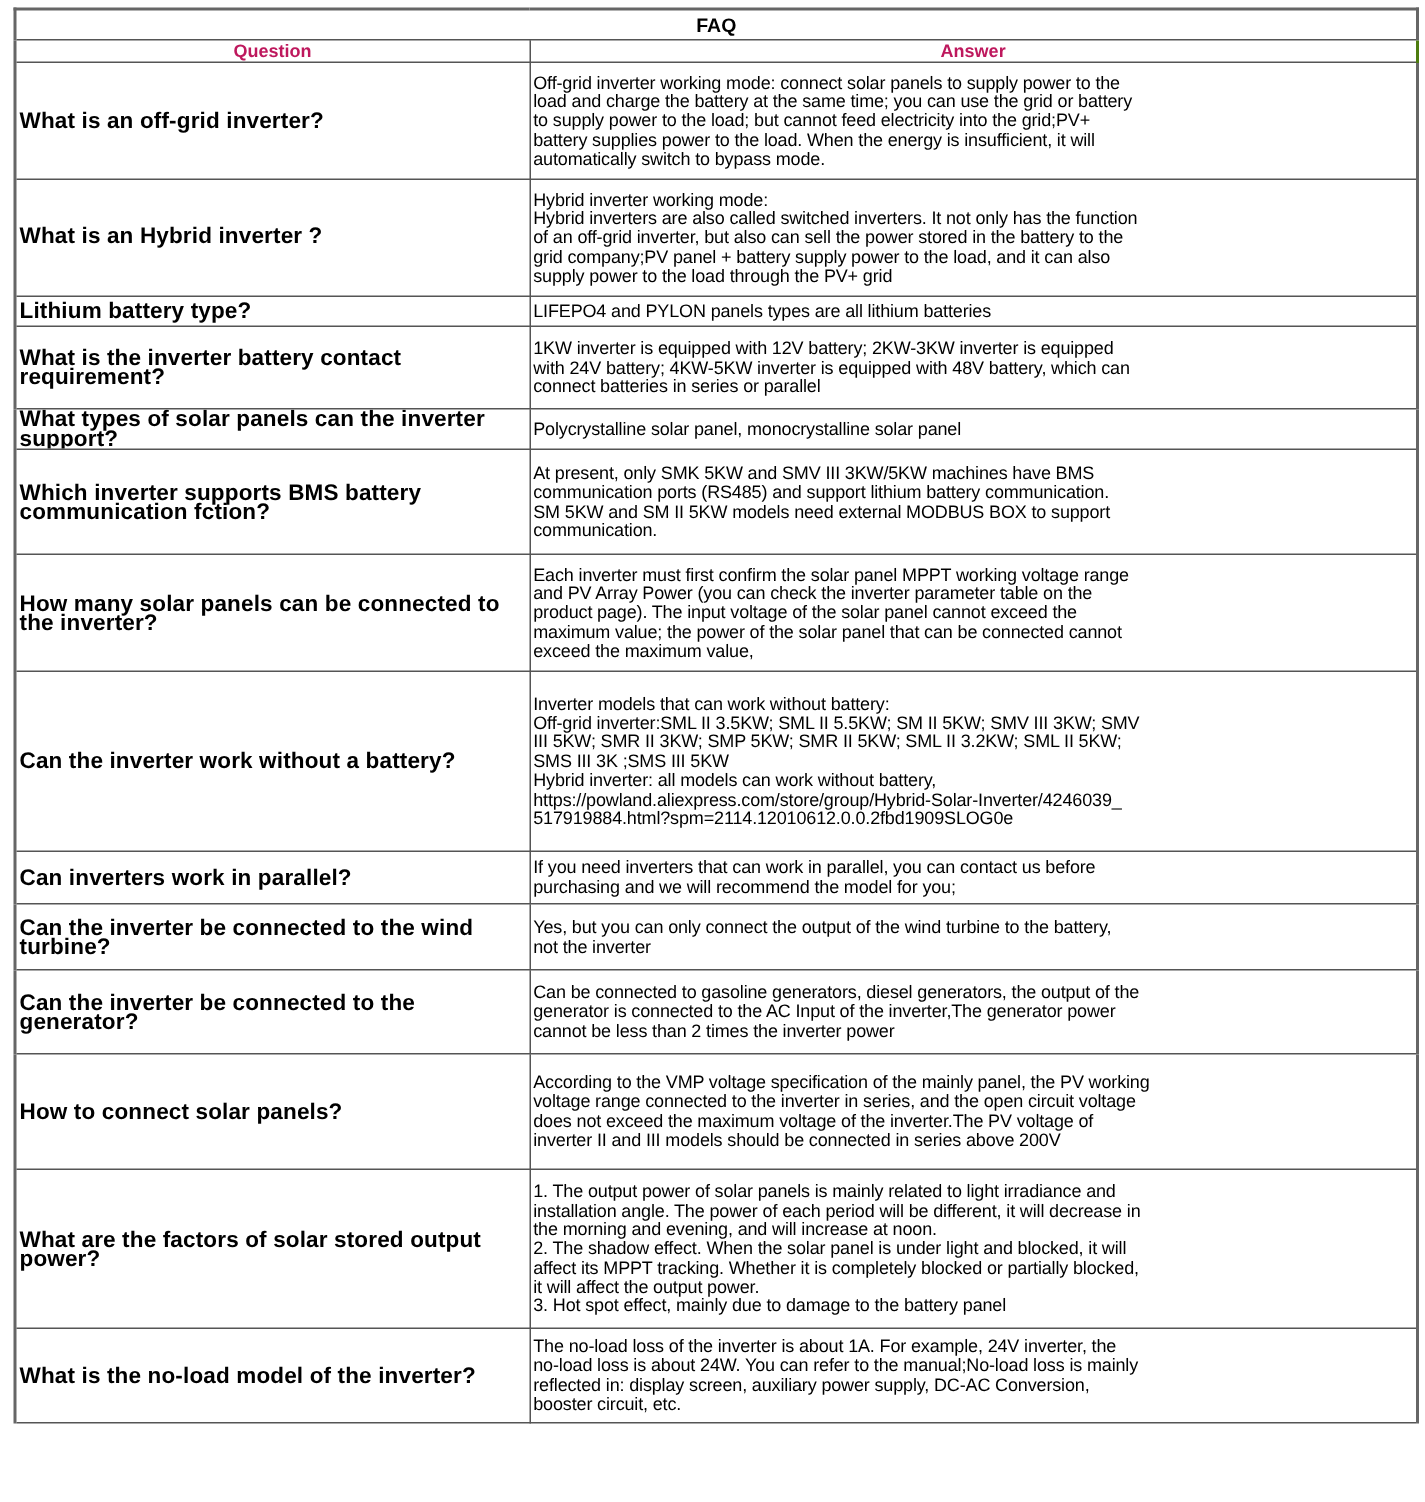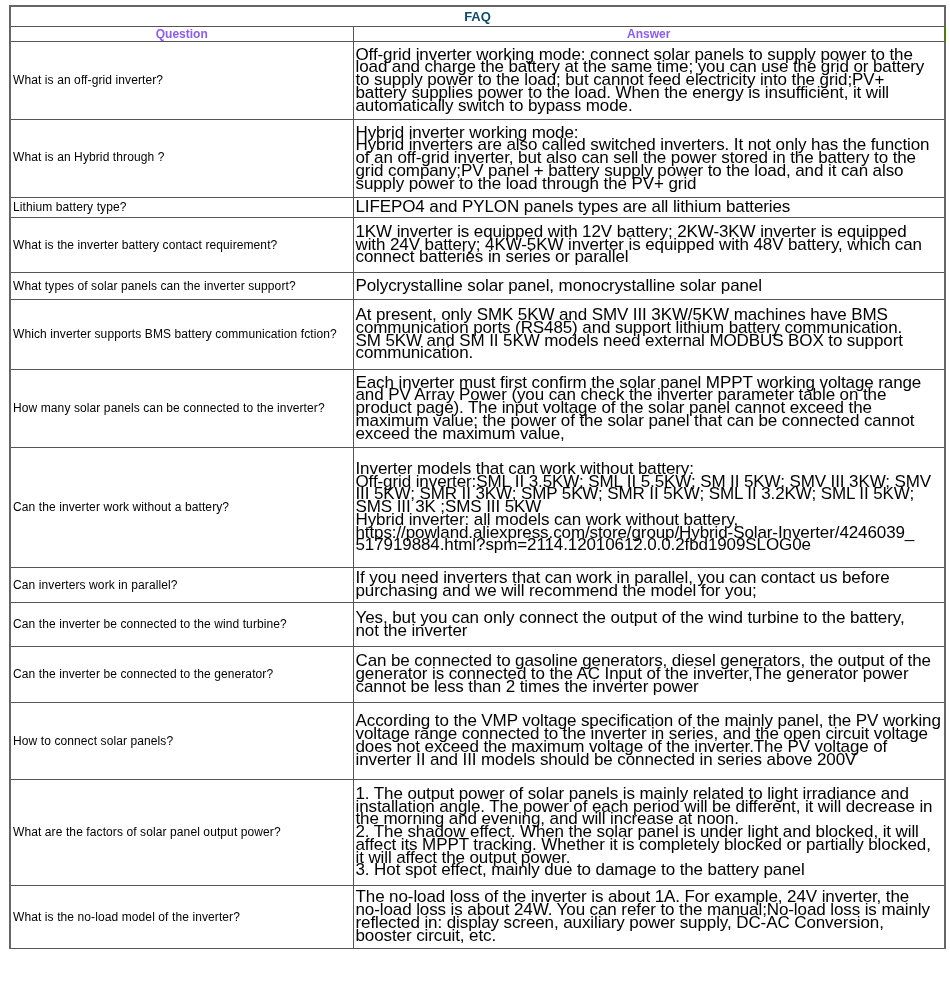--- a/index.html
+++ b/index.html
@@ -13,45 +13,45 @@
     color: #000;
   }
   .faq-table td, .faq-table th {
     border: 1px solid #555;
     padding: 0 2px;
     vertical-align: middle;
     overflow: hidden;
   }
   .title-cell {
     text-align: center;
-    color: #0c4a6e;
+    color: #000000;
     font-weight: bold;
     font-size: 13px;
     height: 19px;
     border-top: 2px solid #666 !important;
     border-left: 2px solid #666 !important;
     border-right: 2px solid #666 !important;
   }
   .head-cell {
     text-align: center;
-    color: #8b5cf6;
+    color: #be185d;
     font-weight: bold;
     font-size: 12px;
     height: 14px;
     line-height: 13px;
   }
   .q-cell {
-    font-weight: normal;
-    font-size: 12px;
+    font-weight: bold;
+    font-size: 15px;
     line-height: 13px;
     letter-spacing: 0.1px;
     border-left: 2px solid #666 !important;
   }
   .a-cell {
-    font-size: 17px;
+    font-size: 12px;
     line-height: 12.8px;
     white-space: pre-line;
     letter-spacing: -0.1px;
     border-right: 2px solid #666 !important;
   }
   .last-row td { border-bottom: 2px solid #666 !important; }
 </style>
 </head>
 <body>
 
@@ -70,21 +70,21 @@
   </tr>
   <tr style="height:78px">
     <td class="q-cell">What is an off-grid inverter?</td>
     <td class="a-cell">Off-grid inverter working mode: connect solar panels to supply power to the
 load and charge the battery at the same time; you can use the grid or battery
 to supply power to the load; but cannot feed electricity into the grid;PV+
 battery supplies power to the load. When the energy is insufficient, it will
 automatically switch to bypass mode.</td>
   </tr>
   <tr style="height:78px">
-    <td class="q-cell" style="vertical-align:top;padding-top:31px">What is an Hybrid through ?</td>
+    <td class="q-cell" style="vertical-align:top;padding-top:31px">What is an Hybrid inverter ?</td>
     <td class="a-cell">Hybrid inverter working mode:
 Hybrid inverters are also called switched inverters. It not only has the function
 of an off-grid inverter, but also can sell the power stored in the battery to the
 grid company;PV panel + battery supply power to the load, and it can also
 supply power to the load through the PV+ grid</td>
   </tr>
   <tr style="height:20px">
     <td class="q-cell">Lithium battery type?</td>
     <td class="a-cell">LIFEPO4 and PYLON panels types are all lithium batteries</td>
   </tr>
@@ -140,21 +140,21 @@
 cannot be less than 2 times the inverter power</td>
   </tr>
   <tr style="height:77px">
     <td class="q-cell">How to connect solar panels?</td>
     <td class="a-cell">According to the VMP voltage specification of the mainly panel, the PV working
 voltage range connected to the inverter in series, and the open circuit voltage
 does not exceed the maximum voltage of the inverter.The PV voltage of
 inverter II and III models should be connected in series above 200V</td>
   </tr>
   <tr style="height:106px">
-    <td class="q-cell">What are the factors of solar panel output power?</td>
+    <td class="q-cell">What are the factors of solar stored output power?</td>
     <td class="a-cell">1. The output power of solar panels is mainly related to light irradiance and
 installation angle. The power of each period will be different, it will decrease in
 the morning and evening, and will increase at noon.
 2. The shadow effect. When the solar panel is under light and blocked, it will
 affect its MPPT tracking. Whether it is completely blocked or partially blocked,
 it will affect the output power.
 3. Hot spot effect, mainly due to damage to the battery panel</td>
   </tr>
   <tr style="height:63px">
     <td class="q-cell">What is the no-load model of the inverter?</td>

